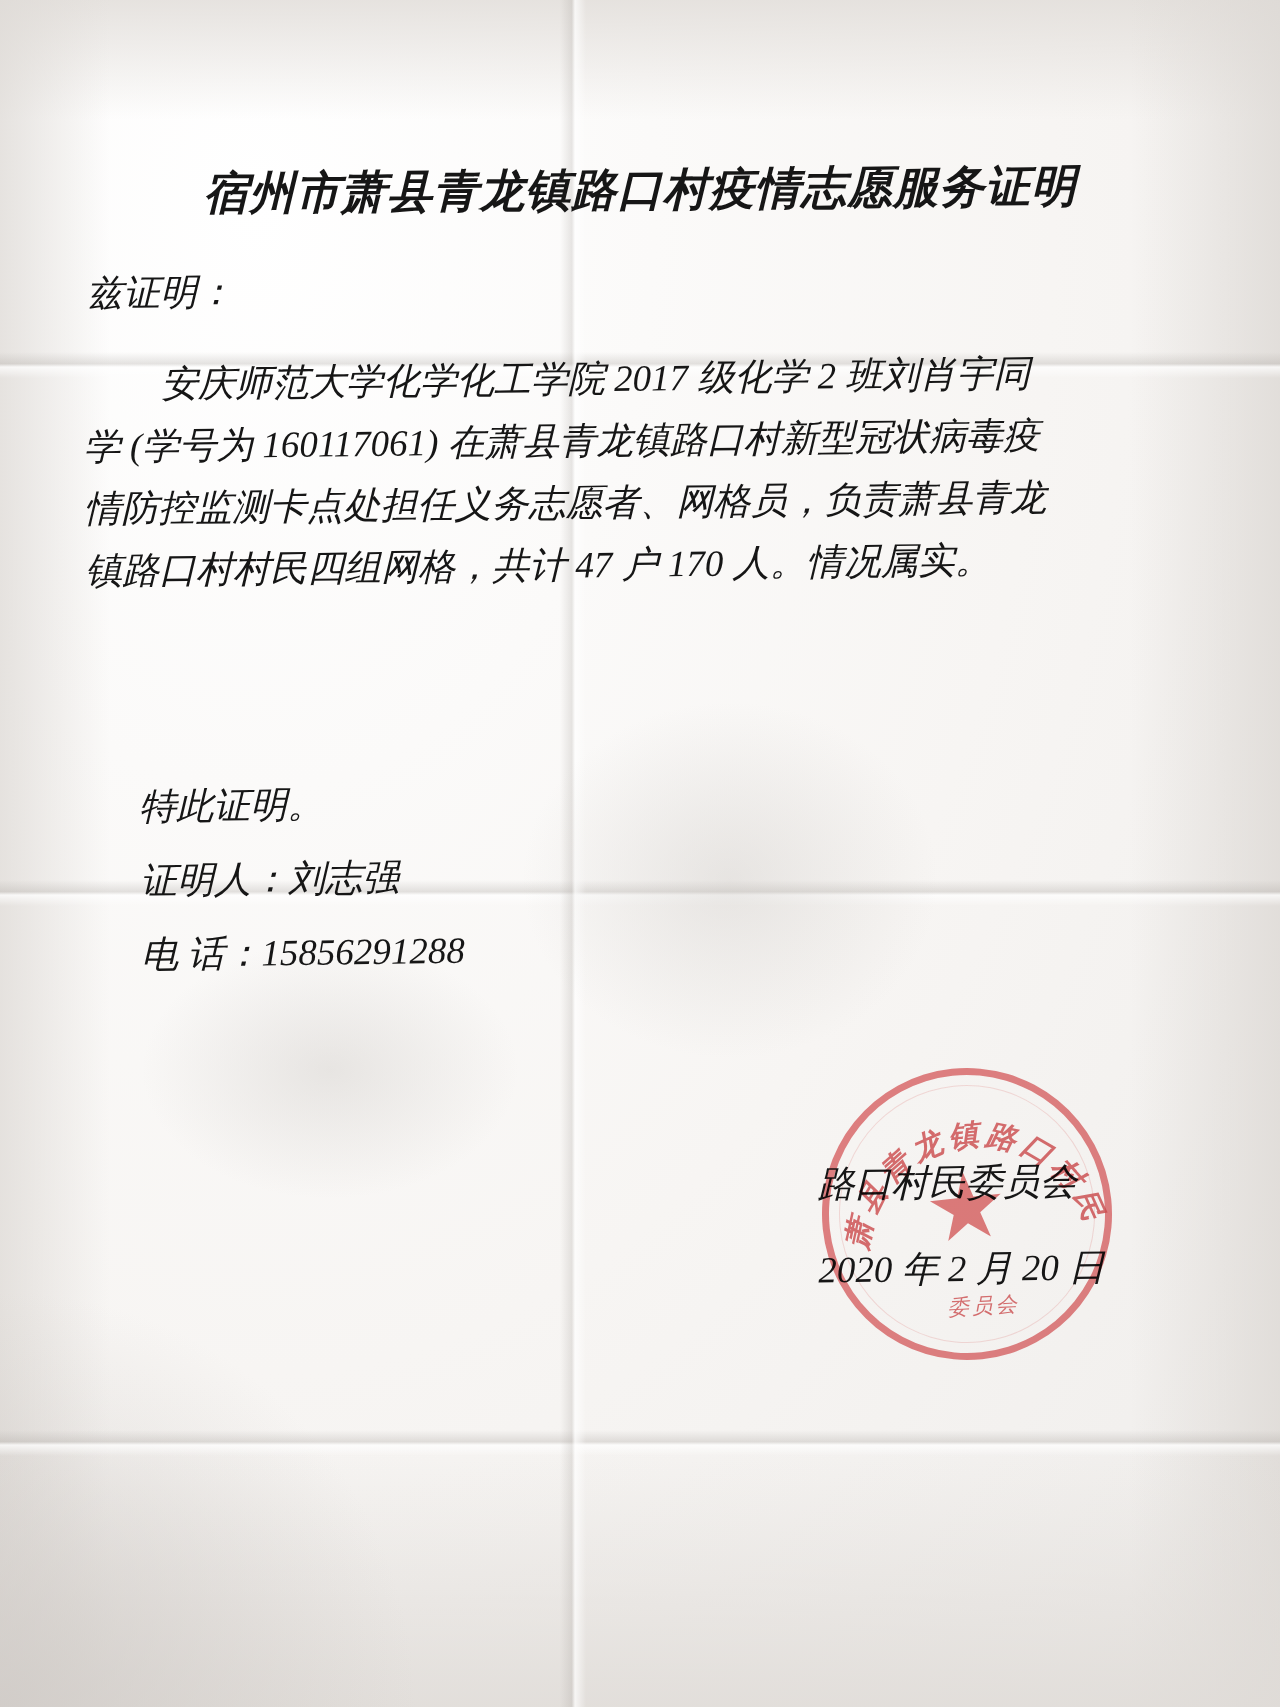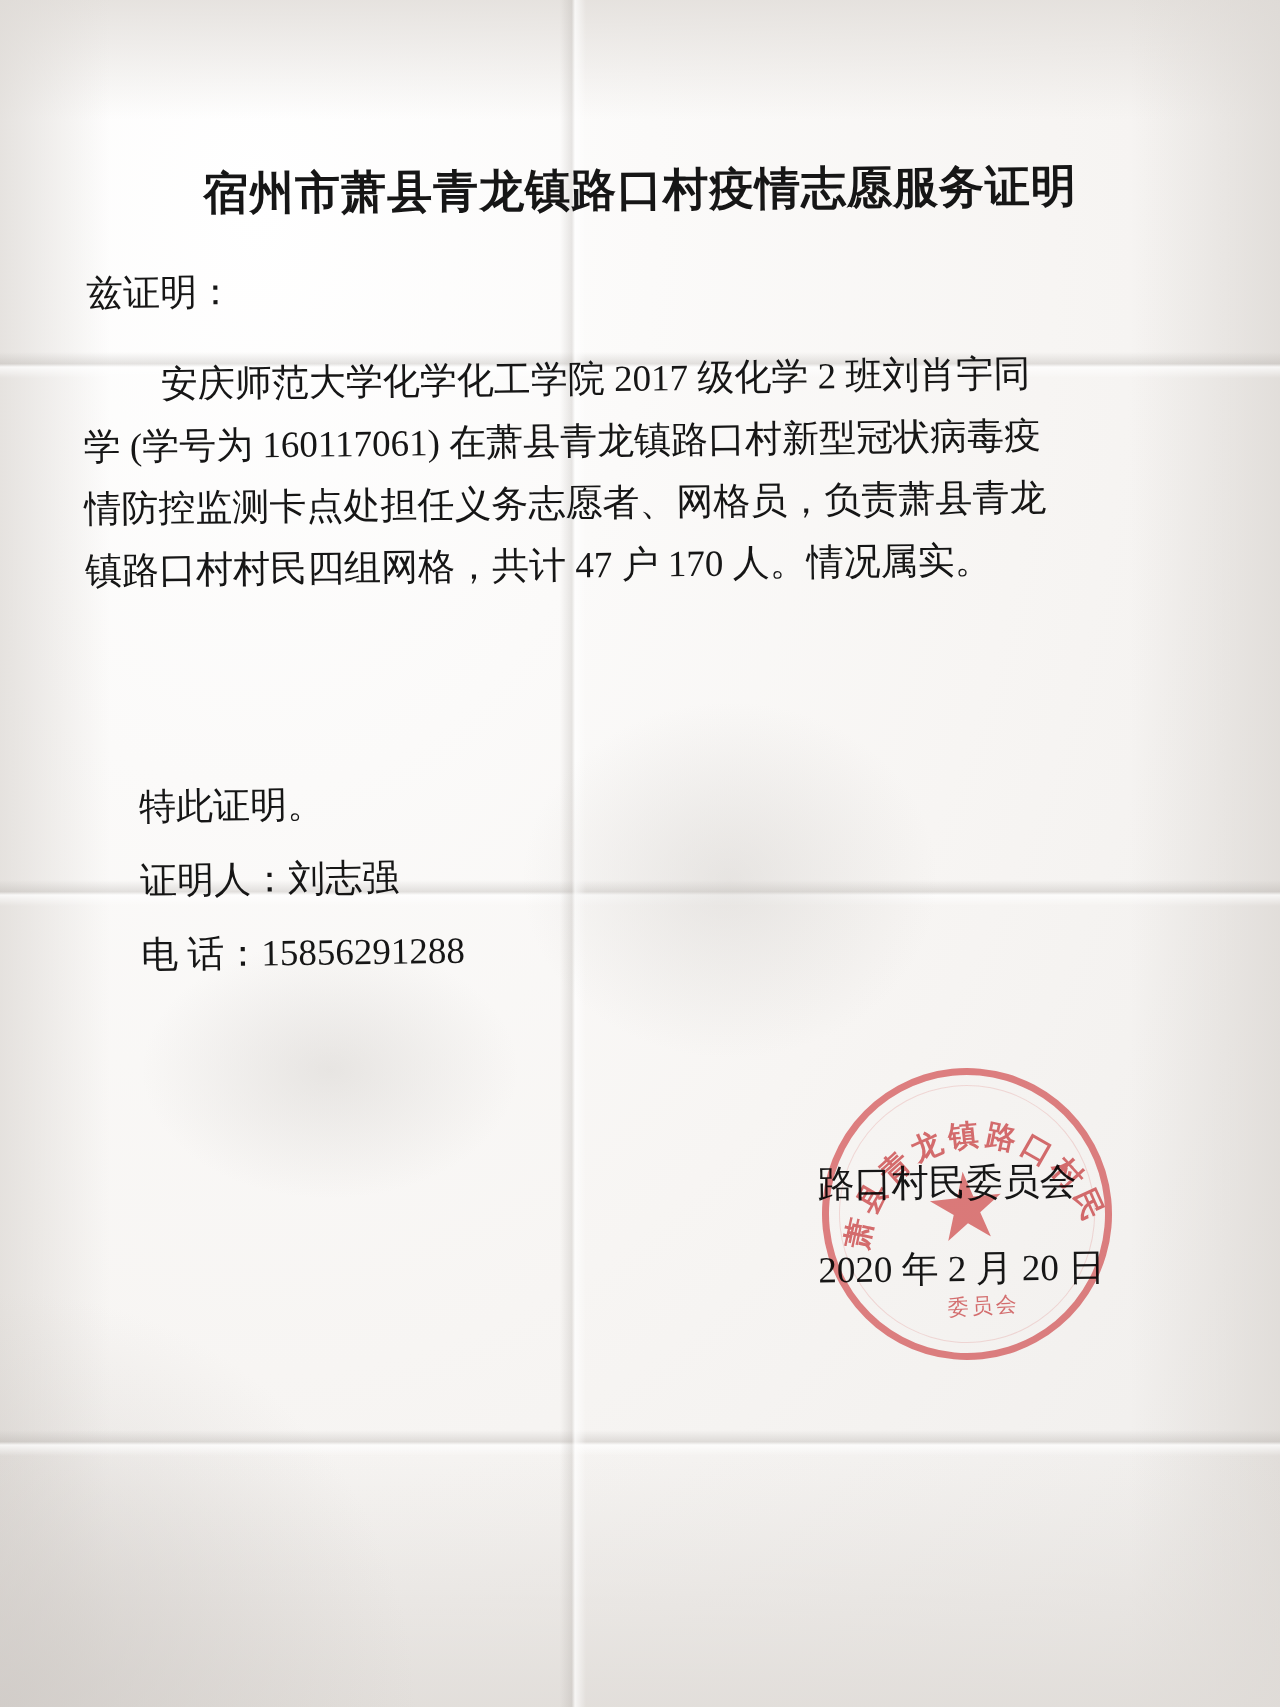--- a/index.html
+++ b/index.html
@@ -68,20 +68,21 @@
     position: absolute;
     pointer-events: none;
     background: radial-gradient(ellipse at center, rgba(190,185,180,0.30) 0%, rgba(255,255,255,0) 70%);
   }
 
   
   .content {
     position: absolute;
     inset: 0;
     color: #161616;
+    font-style: italic;
   }
 
   .doc-title {
     position: absolute;
     top: 160px;
     left: 0;
     width: 1280px;
     text-align: center;
     font-size: 45px;
     font-weight: bold;

